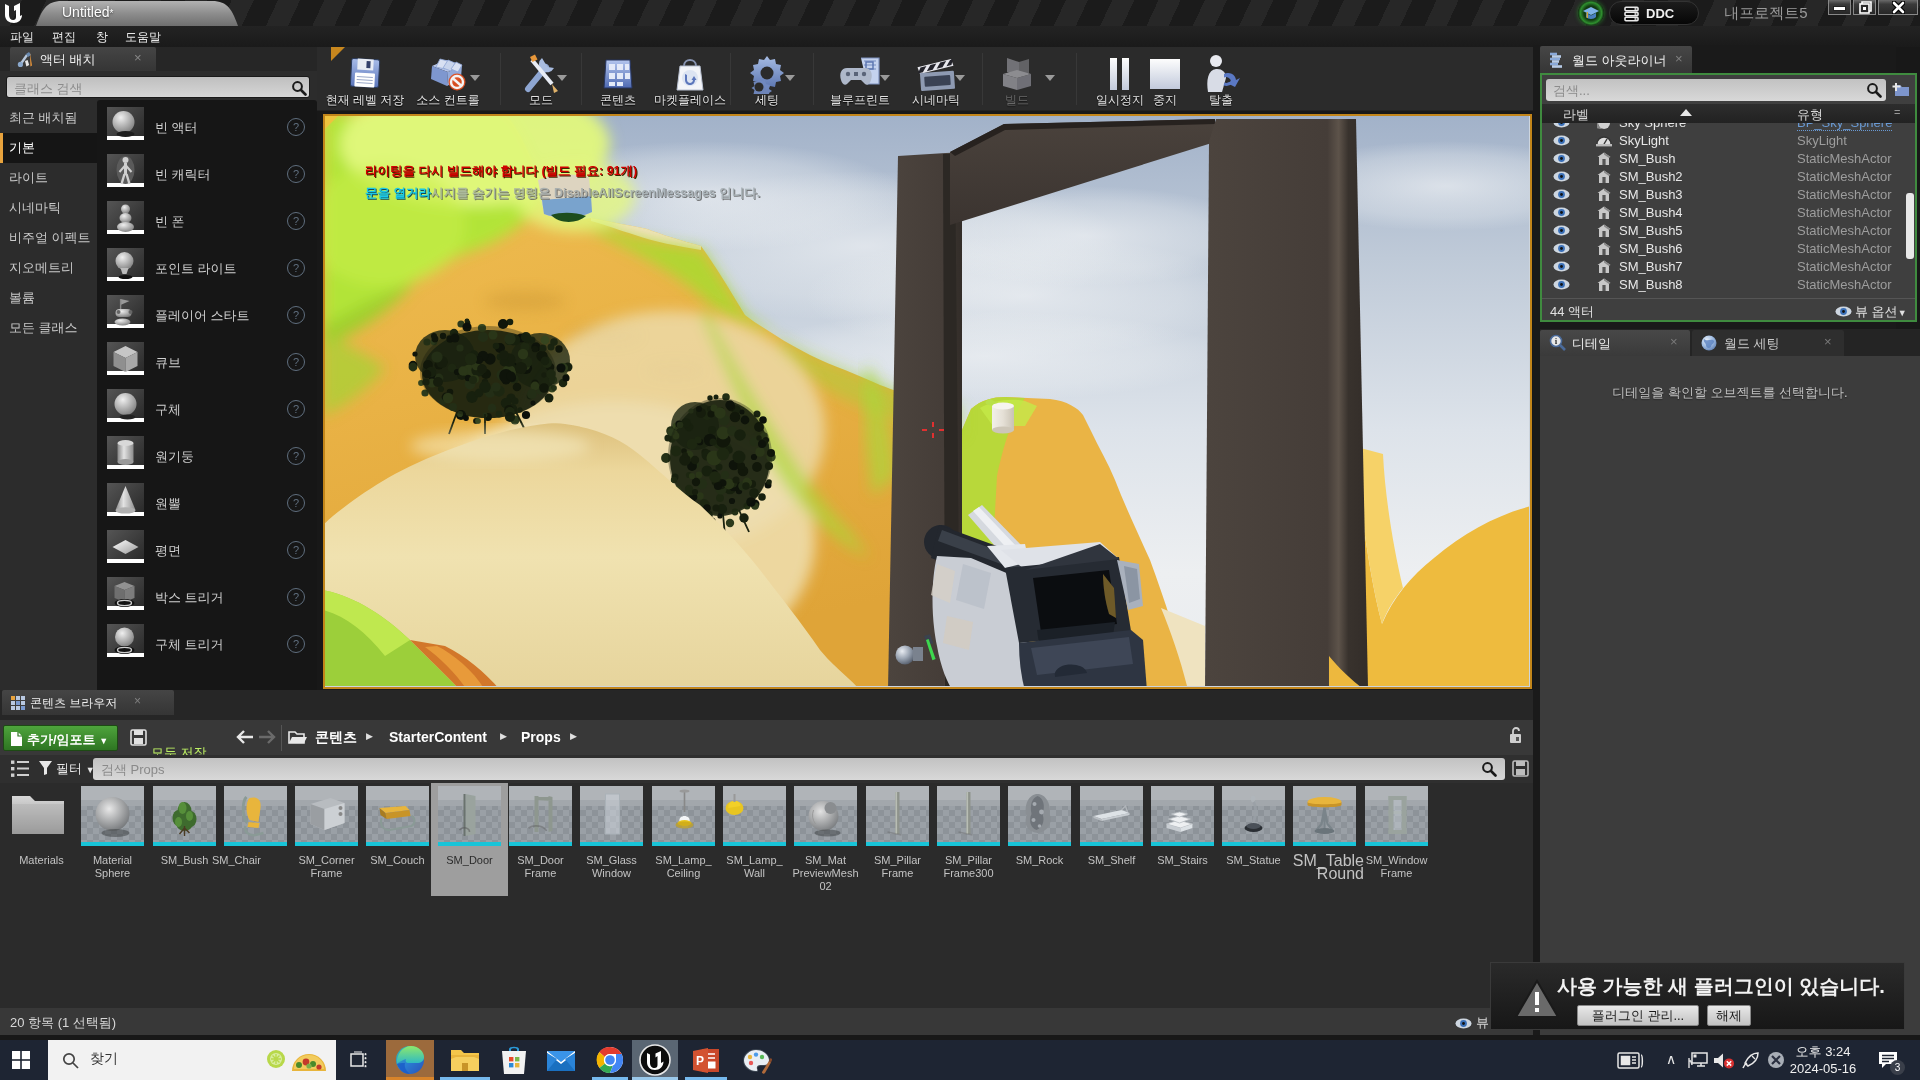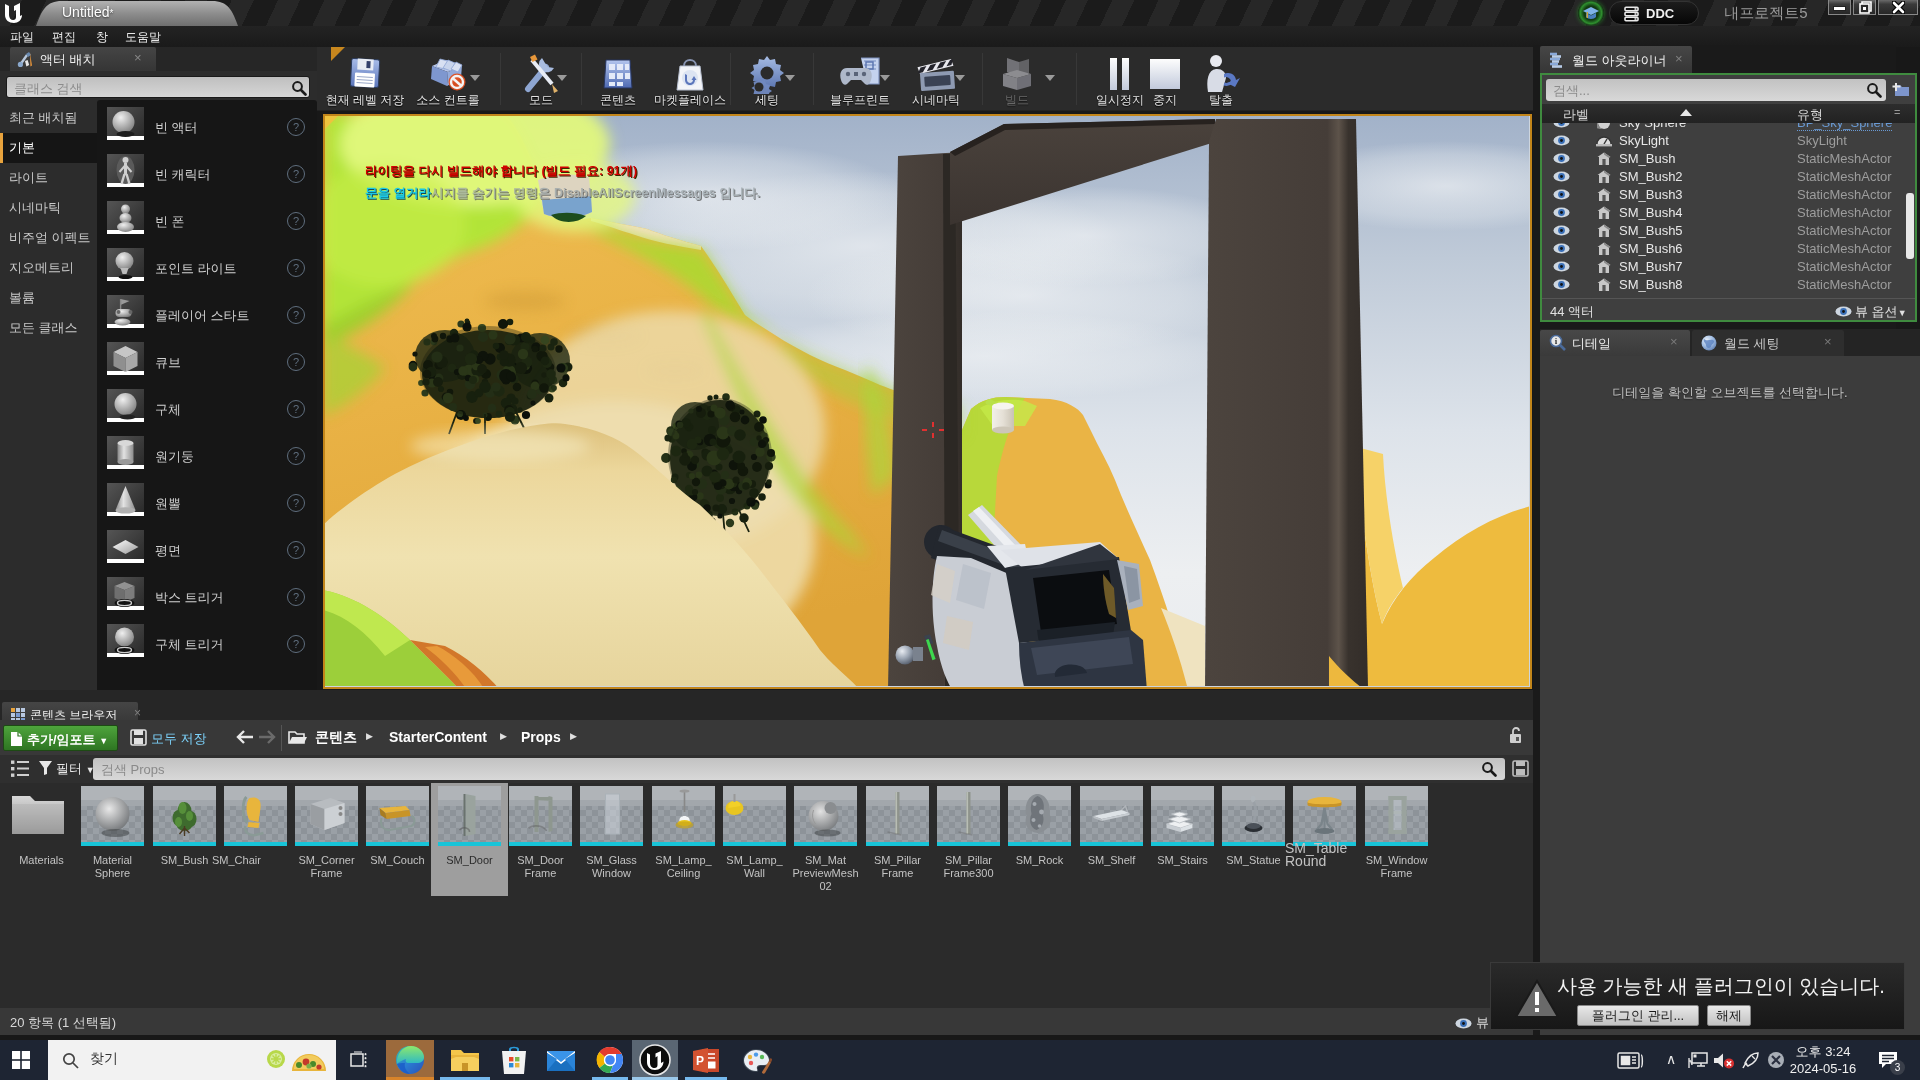--- a/index.html
+++ b/index.html
@@ -1312,21 +1312,21 @@
       <span class="abs" style="left:132px;top:4px;color:#7a7a7a;font-size:13px">×</span>
     </div>
 
     <div class="abs" style="left:7px;top:311px;width:380px;height:679px;background:#3c3c3c">
       <div class="abs" style="left:0;top:28px;width:380px;text-align:center;color:#c2c2c2;font-size:13px;text-shadow:0 1px 1px #222">디테일을 확인할 오브젝트를 선택합니다.</div>
     </div>
   </div>
   <div class="abs" id="cbrowser">
 
     <div class="abs" style="left:0;top:0;width:1533px;height:30px;background:#262626"></div>
-    <div class="abs" style="left:2px;top:12px;width:136px;height:25px;background:linear-gradient(#454545,#353535);border-radius:2px 2px 0 0">
+    <div class="abs" style="left:2px;top:0;width:172px;height:25px;background:linear-gradient(#454545,#353535);border-radius:2px 2px 0 0">
       <svg class="abs" style="left:8px;top:5px" width="16" height="16" viewBox="0 0 16 16">
           <g>
             <rect x="1" y="1" width="4" height="4" fill="#e8a33d"></rect>
             <rect x="6" y="1" width="4" height="4" fill="#b8c8e0"></rect>
             <rect x="11" y="1" width="4" height="4" fill="#b8c8e0"></rect>
             <rect x="1" y="6" width="4" height="4" fill="#b8c8e0"></rect>
             <rect x="6" y="6" width="4" height="4" fill="#7a9ad0"></rect>
             <rect x="11" y="6" width="4" height="4" fill="#b8c8e0"></rect>
             <rect x="1" y="11" width="4" height="4" fill="#b8c8e0"></rect>
             <rect x="6" y="11" width="4" height="4" fill="#b8c8e0"></rect>
@@ -1344,21 +1344,21 @@
           <path d="M8,1 L8,5 L12,5" fill="none" stroke="#2e7522" stroke-width="1.2"></path>
         </svg>
       <span class="abs" style="left:23px;top:5px;color:#fff;font-size:13px;font-weight:bold">추가/임포트 <span style="font-size:9px">▼</span></span>
     </div>
     <div class="abs" style="left:130px;top:37px;width:90px;height:24px">
       <svg class="abs" style="left:0;top:2px" width="17" height="17" viewBox="0 0 17 17">
           <rect x="1" y="1" width="15" height="15" rx="1.5" fill="none" stroke="#e0e0e0" stroke-width="1.6"></rect>
           <rect x="4" y="1" width="9" height="5" fill="#e0e0e0"></rect>
           <rect x="4" y="9" width="9" height="6" fill="#e0e0e0"></rect>
         </svg>
-      <span class="abs" style="left:21px;top:3px;color:#7dd3fc;font-size:13px">모두 저장</span>
+      <span class="abs" style="left:21px;top:17px;color:#bef264;font-size:13px">모두 저장</span>
     </div>
     <svg class="abs" style="left:236px;top:40px" width="18" height="14" viewBox="0 0 18 14">
         <path d="M8,1 L2,7 L8,13 M2,7 L17,7" stroke="#e8e8e8" stroke-width="2.4" fill="none"></path>
       </svg>
     <svg class="abs" style="left:258px;top:40px" width="18" height="14" viewBox="0 0 18 14">
         <path d="M10,1 L16,7 L10,13 M1,7 L16,7" stroke="#6a6a6a" stroke-width="2.4" fill="none"></path>
       </svg>
     <div class="abs" style="left:281px;top:35px;width:1px;height:26px;background:#555"></div>
     <svg class="abs" style="left:288px;top:39px" width="20" height="16" viewBox="0 0 20 16">
         <path d="M1,3 L7,3 L9,5 L16,5 L16,14 L1,14 Z" fill="none" stroke="#e8e8e8" stroke-width="1.6"></path>
@@ -1647,21 +1647,21 @@
         <div>SM_Statue</div>
       </div>
       <div class="abs thmb" style="left:1293px;top:96px">
         <svg class="abs" style="left:0;top:0" width="63" height="52" viewBox="0 0 60 52">
           <ellipse cx="30" cy="16" rx="17" ry="5" fill="#e8b53c"></ellipse>
           <path d="M13,16 L13,19 C13,22 47,22 47,19 L47,16 C47,19 13,19 13,16 Z" fill="#c89428"></path>
           <path d="M30,22 L27,38 L22,44 M30,22 L33,38 L38,44 M30,22 L30,44" stroke="#7a848a" stroke-width="2.2" fill="none"></path>
           <ellipse cx="30" cy="45" rx="10" ry="3" fill="#6a747a"></ellipse>
         </svg>
       </div>
-      <div class="abs" style="left:1285px;top:152px;width:79px;text-align:left;color:#c3c3c3;font-size:14px;line-height:13px">
+      <div class="abs" style="left:1285px;top:164px;width:79px;text-align:right;color:#c3c3c3;font-size:16px;line-height:13px">
         <div>SM_Table</div>
         <div>Round</div>
       </div>
       <div class="abs thmb" style="left:1365px;top:96px">
         <svg class="abs" style="left:0;top:0" width="63" height="52" viewBox="0 0 60 52">
           <g fill="#9aa39e">
             <rect x="22" y="10" width="5" height="38"></rect>
             <rect x="35" y="10" width="5" height="38"></rect>
             <rect x="22" y="10" width="18" height="4"></rect>
             <rect x="22" y="25" width="18" height="3"></rect>
@@ -1852,17 +1852,17 @@
         <path d="M4,4.5 h12 M4,7.5 h12 M4,10.5 h7" stroke="#1e2533" stroke-width="1.6"></path>
       </svg>
     <div class="abs" style="left:1890px;top:20px;width:15px;height:15px;border-radius:50%;background:#3a3f4a;color:#fff;font-size:10px;text-align:center;line-height:15px">3</div>
   </div>
   <div class="abs" id="toast">
     <svg class="abs" style="left:24px;top:16px" width="44" height="40" viewBox="0 0 44 40">
         <path d="M22,2 L43,38 L1,38 Z" fill="#6a6a6a" stroke="#1a1a1a" stroke-width="2"></path>
         <rect x="20" y="13" width="4" height="13" fill="#fff"></rect>
         <rect x="20" y="29" width="4" height="4" fill="#fff"></rect>
       </svg>
-    <div class="abs" style="left:66px;top:10px;color:#f2f2f2;font-size:20px;font-weight:normal">사용 가능한 새 플러그인이 있습니다.</div>
+    <div class="abs" style="left:66px;top:10px;color:#f2f2f2;font-size:20px;font-weight:bold">사용 가능한 새 플러그인이 있습니다.</div>
     <div class="abs" style="left:86px;top:42px;width:122px;height:21px;background:linear-gradient(#e8e8e8,#c2c2c2);border:1px solid #888;border-radius:2px;color:#1a1a1a;font-size:13px;text-align:center;line-height:20px">플러그인 관리...</div>
     <div class="abs" style="left:216px;top:42px;width:44px;height:21px;background:linear-gradient(#e8e8e8,#c2c2c2);border:1px solid #888;border-radius:2px;color:#1a1a1a;font-size:13px;text-align:center;line-height:20px">해제</div>
   </div>
 </div>
 
 </body></html>

